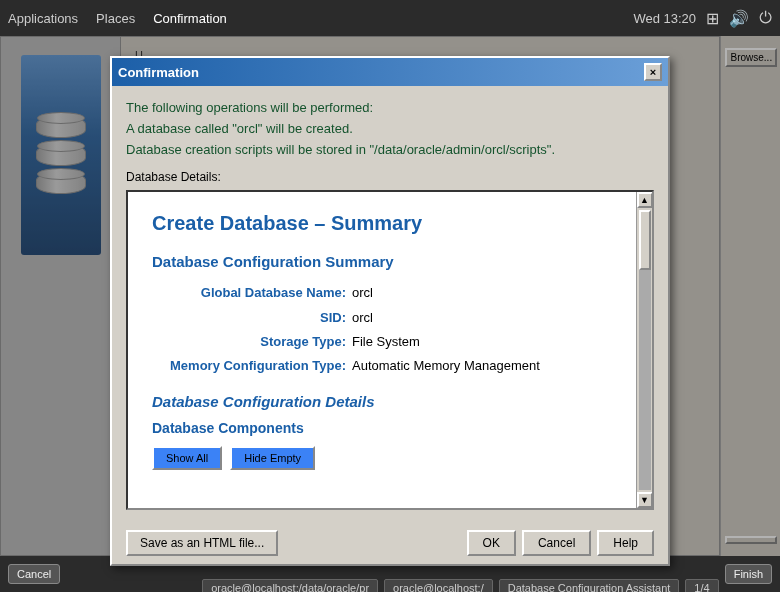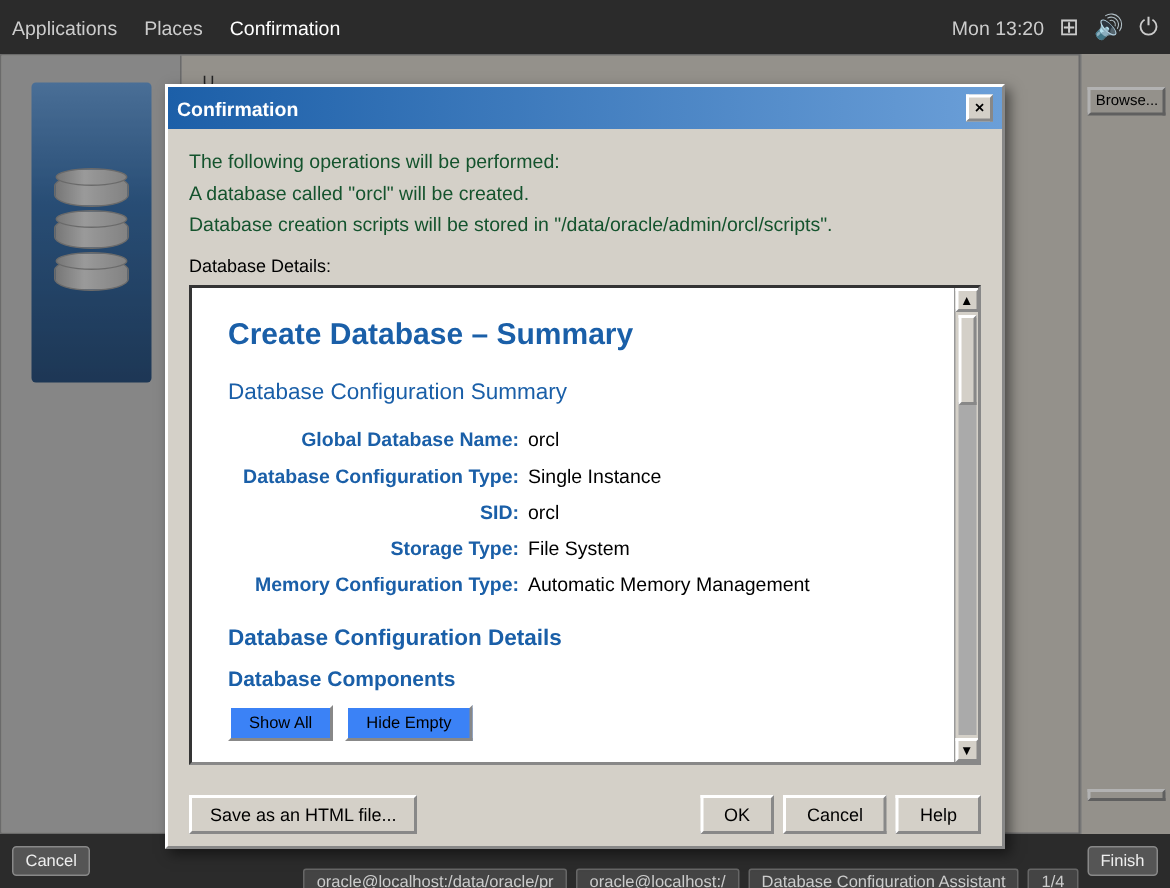--- a/index.html
+++ b/index.html
@@ -177,21 +177,21 @@
       position: absolute;
       top: 36px;
       right: 0;
       width: 60px;
       bottom: 36px;
       background: #d4d0c8;
       border-left: 1px solid #aaa;
       display: flex;
       flex-direction: column;
       align-items: center;
-      padding: 22px 4px;
+      padding: 12px 4px;
       gap: 6px;
     }
     .right-panel-btn {
       background: #d4d0c8;
       border: 2px solid;
       border-color: #fff #888 #888 #fff;
       font-size: 10px;
       padding: 2px 4px;
       width: 52px;
       text-align: center;
@@ -323,21 +323,21 @@
     .summary-title {
       font-size: 20px;
       color: #1a5fa8;
       margin-bottom: 18px;
       font-weight: bold;
     }
     .summary-section-title {
       font-size: 15px;
       color: #1a5fa8;
       margin-bottom: 14px;
-      font-weight: normal;
+      font-weight: bold;
     }
     .summary-table {
       width: 100%;
       margin-bottom: 18px;
     }
     .summary-row {
       display: flex;
       margin-bottom: 6px;
       line-height: 1.4;
     }
@@ -352,20 +352,21 @@
     }
     .summary-value {
       color: #000;
       font-size: 13px;
     }
     .summary-section2-title {
       font-size: 15px;
       color: #1a5fa8;
       margin-bottom: 10px;
       font-weight: bold;
+      font-style: italic;
     }
     .summary-section3-title {
       font-size: 14px;
       color: #1a5fa8;
       margin-bottom: 10px;
       font-weight: bold;
     }
     .component-buttons {
       display: flex;
       gap: 8px;
@@ -417,21 +418,21 @@
 
 <div class="desktop">
 
   <div class="taskbar-top">
     <div class="taskbar-top-left">
       <span class="taskbar-top-item">Applications</span>
       <span class="taskbar-top-item">Places</span>
       <span class="taskbar-top-item active">Confirmation</span>
     </div>
     <div class="taskbar-top-right">
-      <span>Mon 13:20</span>
+      <span>Wed 13:20</span>
       <span class="sys-icon">⊞</span>
       <span class="sys-icon">🔊</span>
       <span class="sys-icon">⏻</span>
     </div>
   </div>
 
   <div class="bg-window">
     <div class="bg-window-content">
       <div class="bg-sidebar">
         <div class="bg-image">
@@ -478,24 +479,20 @@
 
             <div class="summary-section-title">Database Configuration Summary</div>
 
             <div class="summary-table">
 
               <div class="summary-row">
                 <span class="summary-label">Global Database Name:</span>
                 <span class="summary-value">orcl</span>
               </div>
 
-              <div class="summary-row">
-                <span class="summary-label">Database Configuration Type:</span>
-                <span class="summary-value">Single Instance</span>
-              </div>
 
               <div class="summary-row">
                 <span class="summary-label">SID:</span>
                 <span class="summary-value">orcl</span>
               </div>
 
 
               <div class="summary-row">
                 <span class="summary-label">Storage Type:</span>
                 <span class="summary-value">File System</span>

